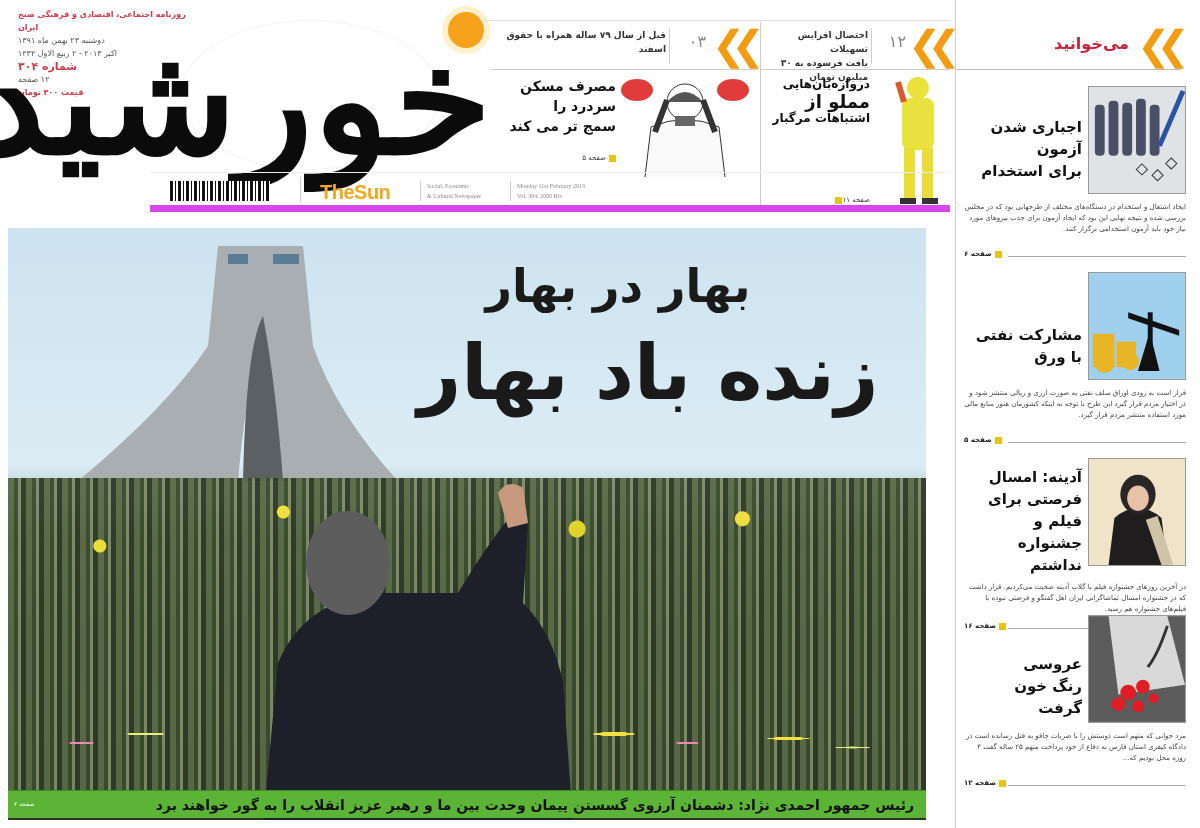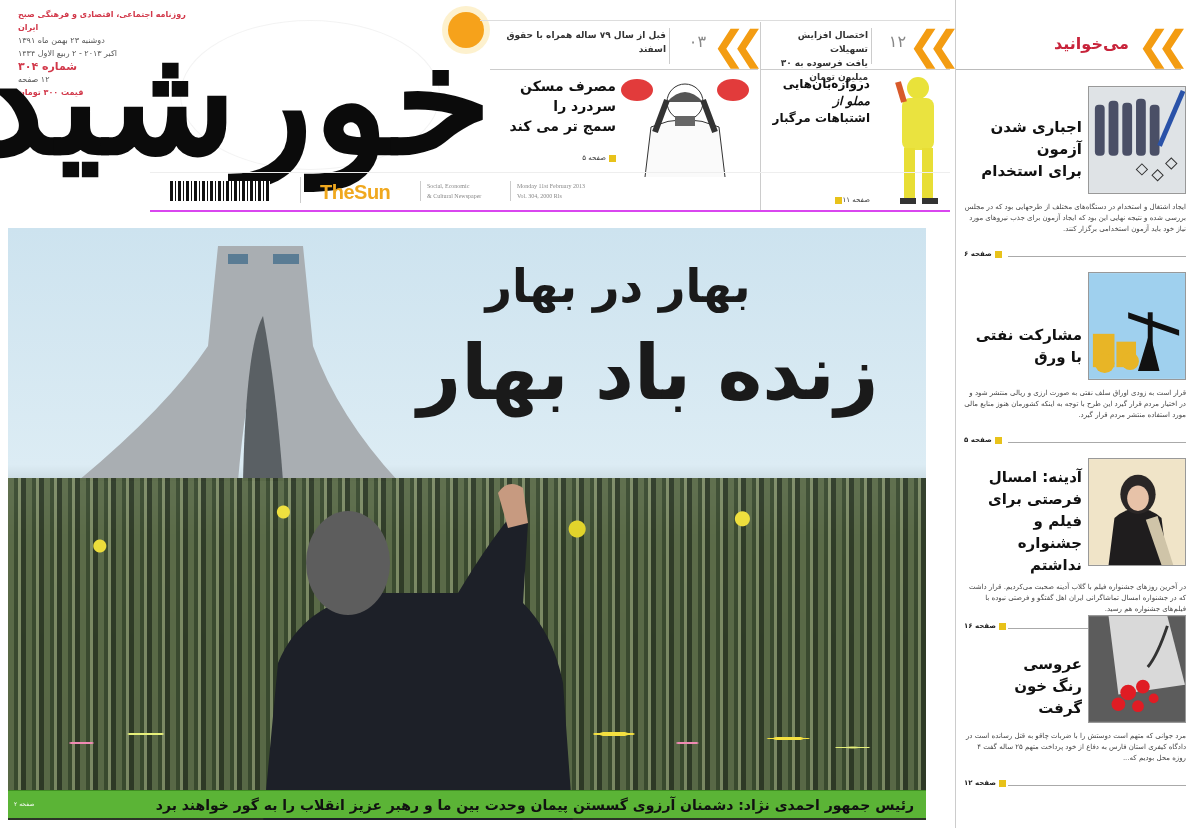--- a/index.html
+++ b/index.html
@@ -30,21 +30,21 @@
     font-size: 40px; line-height: 38px; letter-spacing: -14px;
   }
   .teaser-text { font-size: 9px; line-height: 14px; color: #333; font-weight: bold; }
   .page-num { font-size: 16px; color: #888; font-family: "DejaVu Serif", serif; }
   .vsep { border-left: 1px solid #ccc; }
   .story-head { font-weight: bold; font-size: 14px; line-height: 20px; color: #111; }
   .page-ref { font-size: 7px; color: #333; }
   .page-ref::before { content: ""; display: inline-block; width: 7px; height: 7px; background: #e8c21a;
     margin-left: 3px; vertical-align: middle; }
   .barcode-row { left: 150px; top: 172px; width: 800px; height: 40px; border-top: 1px solid #eee;
-    border-bottom: 2px solid #d946ef; }
+    border-bottom: 7px solid #d946ef; }
   .barcode { left: 20px; top: 8px; width: 100px; height: 20px;
     background: repeating-linear-gradient(90deg, #111 0 3px, #fff 3px 5px, #111 5px 6px, #fff 6px 8px); }
   .thesun { left: 170px; top: 8px; font-family: "Liberation Sans", sans-serif; font-weight: bold;
     font-size: 20px; color: #f0a81e; letter-spacing: -0.5px; }
   .mast-small { font-size: 6px; color: #888; line-height: 10px; font-family: "Liberation Serif", serif; }
   
   .cartoon { left: 615px; top: 72px; width: 140px; height: 105px; }
   .athlete { left: 880px; top: 72px; width: 70px; height: 138px; }
   
   #hero { left: 8px; top: 228px; width: 918px; height: 592px; overflow: hidden;
@@ -144,21 +144,21 @@
     <circle cx="70" cy="30" r="18" fill="#fff" stroke="#333"></circle>
     <path d="M52 30 Q70 10 88 30" fill="#555"></path>
     <path d="M30 105 L36 55 Q70 40 104 55 L110 105" fill="#fafafa" stroke="#333"></path>
     <path d="M40 60 L52 28 M100 60 L88 28" stroke="#333" stroke-width="6" fill="none"></path>
     <rect x="60" y="44" width="20" height="10" fill="#666"></rect>
   </svg>
 
   <div class="abs" style="left:760px;top:70px;width:190px;height:140px;border-left:1px solid #ccc;">
     <div class="abs rtl" style="right:80px;top:6px;width:110px;">
       <div class="story-head" style="font-size:12px;line-height:17px;">دروازه‌بان‌هایی</div>
-      <div class="story-head" style="font-size:12px;line-height:17px;font-style:italic;">مملو از</div>
+      <div class="story-head" style="font-size:18px;line-height:17px;">مملو از</div>
       <div class="story-head" style="font-size:12px;line-height:17px;">اشتباهات مرگبار</div>
     </div>
     <div class="abs page-ref" style="right:80px;top:126px;">صفحه ۱۱</div>
   </div>
   <svg class="abs athlete" viewBox="0 0 70 138">
     <circle cx="38" cy="16" r="11" fill="#e9e23a"></circle>
     <rect x="22" y="26" width="32" height="52" rx="8" fill="#eae33f"></rect>
     <path d="M24 30 L18 10" stroke="#d85a2a" stroke-width="6"></path>
     <rect x="24" y="76" width="11" height="50" fill="#e8de35"></rect>
     <rect x="42" y="76" width="11" height="50" fill="#e8de35"></rect>

